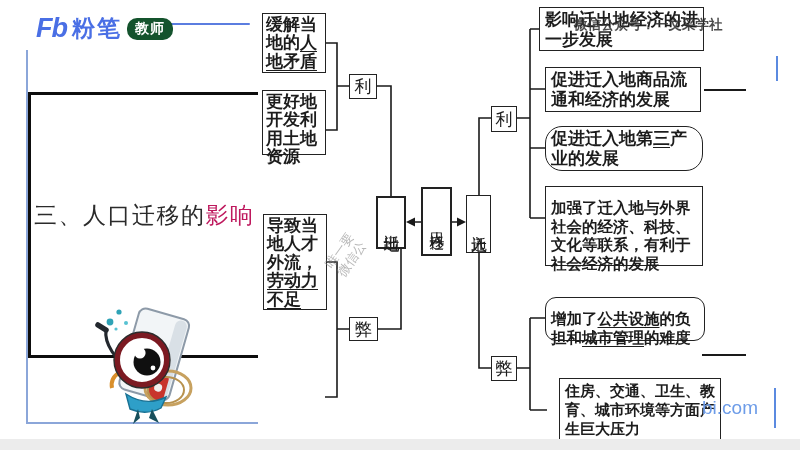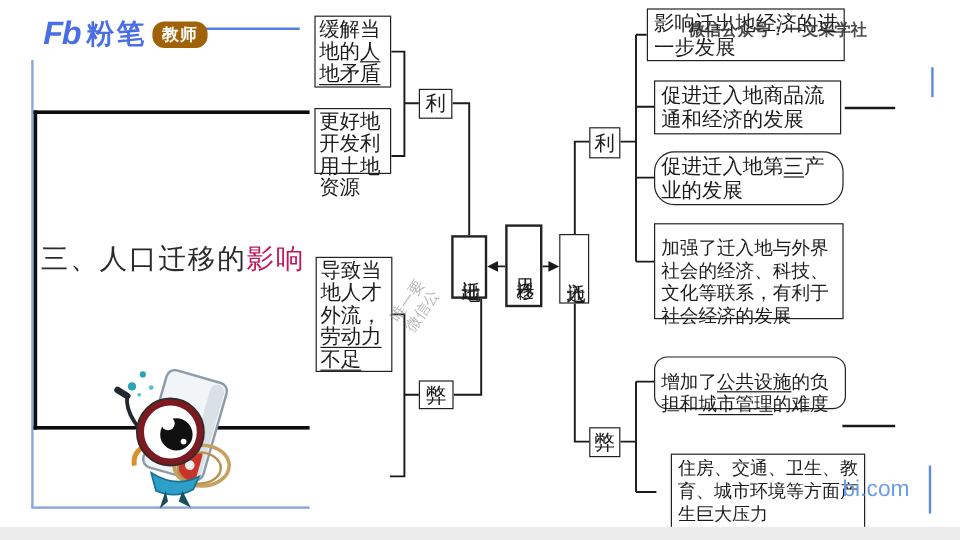--- a/index.html
+++ b/index.html
@@ -4,37 +4,37 @@
 <style>
   html,body{margin:0;padding:0;}
   .stage{position:relative;width:800px;height:450px;background:#ffffff;overflow:hidden;
          font-family:"Liberation Serif","DejaVu Serif",serif;color:#1c1c1c;}
   .abs{position:absolute;}
   
   .logo{left:36px;top:13px;display:flex;align-items:center;gap:5px;z-index:4;
         font-family:"Liberation Sans","DejaVu Sans",sans-serif;}
   .logo-fb{color:#4a6fe5;font-weight:800;font-style:italic;font-size:27px;letter-spacing:-1px;}
   .logo-name{color:#4a6fe5;font-weight:800;font-size:23px;letter-spacing:2px;}
-  .logo-badge{background:#a16207;color:#fff;font-size:14px;font-weight:700;
+  .logo-badge{background:#14532d;color:#fff;font-size:14px;font-weight:700;
               padding:2px 8px;border-radius:10px;letter-spacing:1px;}
   .blue-dash{background:#5b7de0;height:2px;border-radius:2px;z-index:1;}
   .blue-thin{background:#8ba6d9;z-index:0;}
   
   .cloud{left:710px;top:10px;width:88px;height:58px;z-index:3;}
   .cloud-text{position:absolute;left:34px;top:16px;color:#dedede;font-size:20px;
               font-family:"Liberation Serif",serif;letter-spacing:1px;}
   
   .title{left:34px;top:200px;font-size:23px;letter-spacing:1.5px;color:#2b2b2b;z-index:2;
          font-family:"Liberation Sans","DejaVu Sans",sans-serif;}
   .title .hl{color:#be185d;}
   
   .bframe{background:#0d0d0d;z-index:1;}
   
   .box{position:absolute;background:#fff;border:1.6px solid #222;box-sizing:border-box;z-index:2;}
-  .txt{padding:2px 3px;word-break:break-all;line-break:anywhere;}
+  .txt{padding:2px 3px;word-break:break-all;line-break:anywhere;font-weight:bold;}
   .lbox{width:64px;font-size:17px;line-height:18.4px;}
   .rbox{font-size:17px;line-height:19.5px;padding:2px 5px;}
   .rbox-sm{font-size:15.5px;line-height:18.6px;padding:12px 5px;}
   .rbox-xs{font-size:15px;line-height:19px;padding:3px 5px;}
   .node{display:flex;align-items:center;justify-content:center;
         writing-mode:vertical-rl;text-orientation:upright;}
   .node-bold{border-width:2.2px;}
   .tag{display:flex;align-items:center;justify-content:center;font-size:17px;}
   .u{text-decoration:underline;text-underline-offset:3px;}
   
@@ -95,21 +95,21 @@
   <div class="abs bframe" style="left:28px;top:355px;width:230px;height:3px;"></div>
 
   <div class="abs blue-thin" style="left:26px;top:50px;width:2px;height:373px;"></div>
   <div class="abs blue-thin" style="left:26px;top:422px;width:232px;height:2px;"></div>
   <div class="abs" style="left:776px;top:56px;width:2px;height:25px;background:#5b8ae0;z-index:1;"></div>
   <div class="abs" style="left:774px;top:388px;width:2px;height:40px;background:#5b8ae0;z-index:1;"></div>
 
   <div class="box lbox txt" style="left:262px;top:13px;height:60px;">
     <span>缓解当地的</span><span class="u">人地矛盾</span>
   </div>
-  <div class="box lbox txt" style="left:262px;top:90px;height:55px;">
+  <div class="box lbox txt" style="left:262px;top:90px;height:65px;">
     <span>更好地开发利用土地资源</span>
   </div>
   <div class="box lbox txt" style="left:263px;top:214px;height:96px;">
     <span>导致当地人才外流，</span><span class="u">劳动力不足</span>
   </div>
 
   <div class="box tag" style="left:349px;top:74px;width:28px;height:25px;">
     <span>利</span>
   </div>
   <div class="box tag" style="left:349px;top:317px;width:29px;height:24px;">

